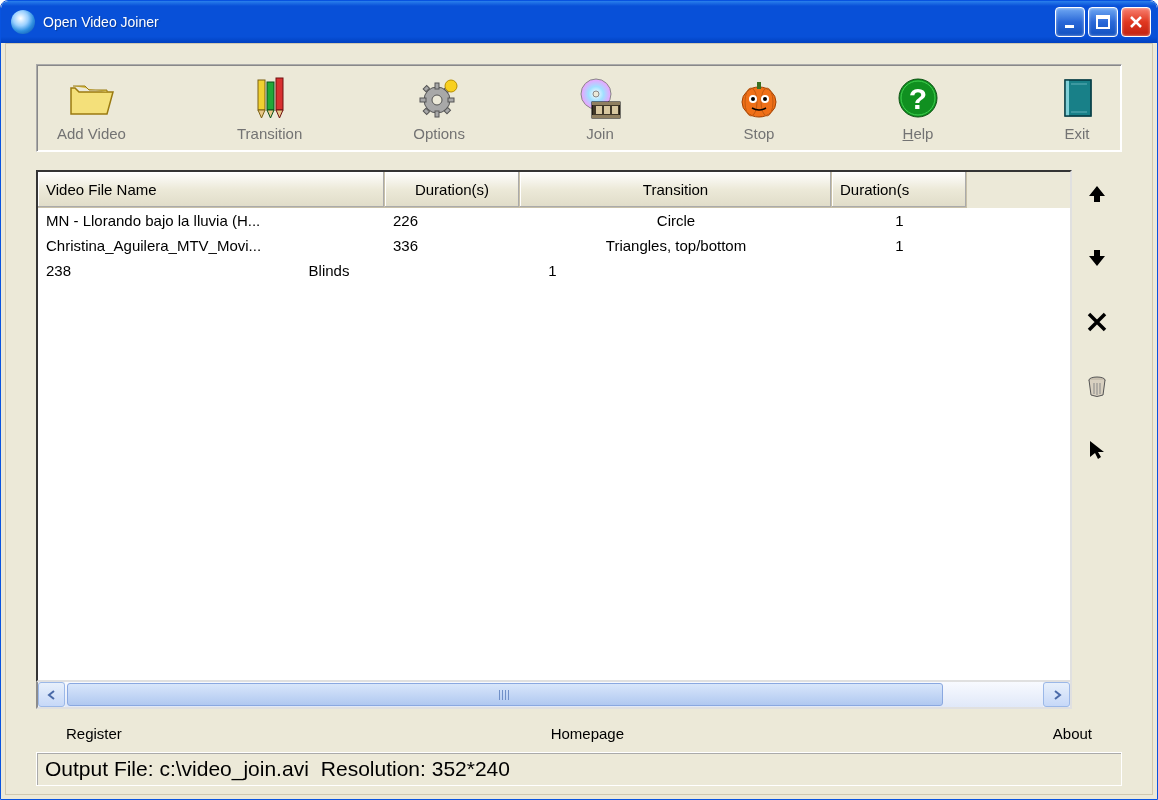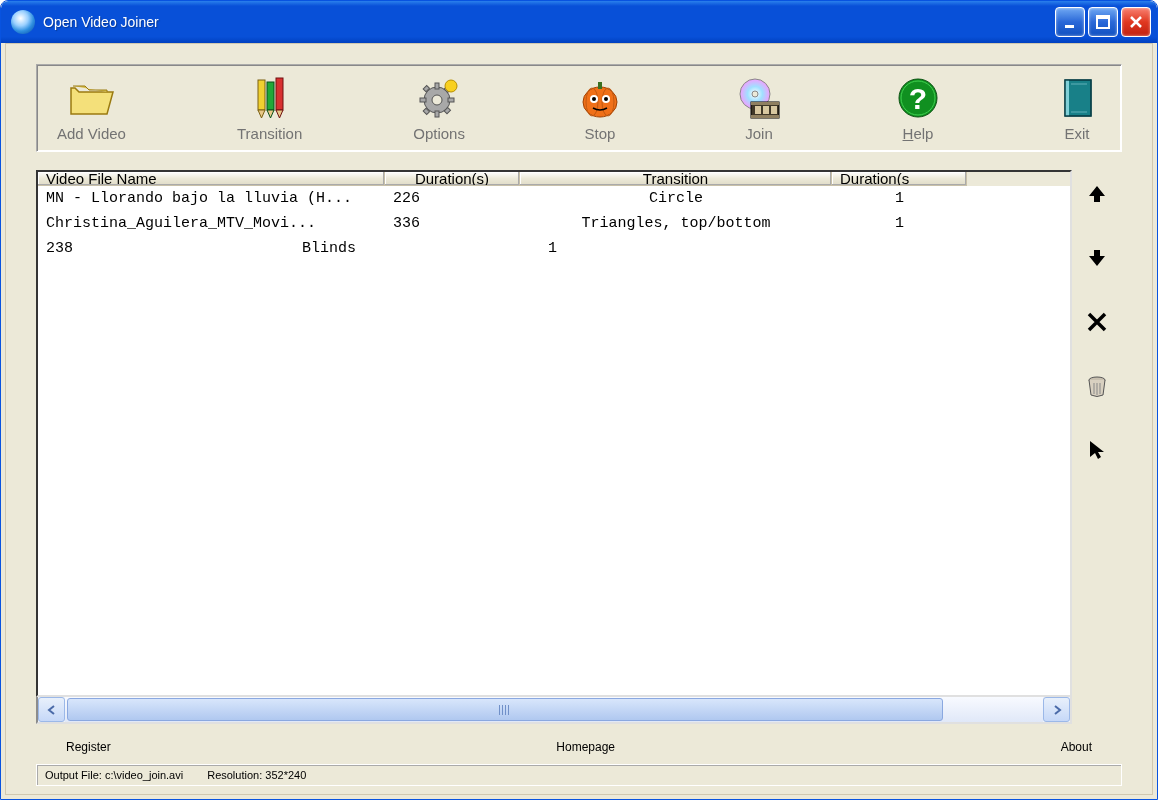--- a/index.html
+++ b/index.html
@@ -128,37 +128,36 @@
   background: #fff;
   border: 2px inset #e0e0e0;
   border-top-color: #888;
   border-left-color: #888;
   overflow: hidden;
   position: relative;
 }
 .lv-header {
   display: flex;
   background: #ece9d8;
-  height: 14px;
+  height: 36px;
 }
 .lv-col {
   border-right: 1px solid #c8c0a8;
   border-bottom: 1px solid #c8c0a8;
   box-shadow: inset -1px -1px 0 #aaa, inset 1px 1px 0 #fff;
   padding: 5px 8px;
   font-size: 15px;
   display: flex;
   align-items: center;
   background: linear-gradient(to bottom, #fefefe 0%, #ece9d8 50%, #e0dcc8 100%);
   overflow: hidden;
   white-space: nowrap;
 }
 .lv-body {
   font-size: 15px;
-  font-family: Liberation Mono, monospace;
 }
 .lv-row {
   display: flex;
   height: 25px;
   align-items: center;
 }
 .lv-cell {
   padding: 2px 8px;
   overflow: hidden;
   white-space: nowrap;
@@ -223,32 +222,32 @@
   cursor: pointer;
   display: flex;
   align-items: center;
   justify-content: center;
 }
 
 .links {
   display: flex;
   justify-content: space-between;
   padding: 16px 30px 10px 30px;
-  font-size: 12px;
+  font-size: 15px;
 }
 .link { cursor: pointer; }
 
 .statusbar {
   border: 1px solid #fff;
   box-shadow: inset 1px 1px 0 #aaa;
   background: #ece9d8;
   padding: 4px 8px;
-  font-size: 11px;
-  display: flex;
-  gap: 24px;
+  font-size: 21px;
+  display: flex;
+  gap: 12px;
 }
 </style>
 </head>
 <body>
 
 <div class="window">
 
   <div class="titlebar">
     <div class="titlebar-icon"></div>
     <div class="titlebar-text">Open Video Joiner</div>
@@ -312,37 +311,20 @@
                 <rect x="33" y="24" width="6" height="4"></rect>
               <rect x="9" y="13" width="5" height="4" transform="rotate(-45 11 15)"></rect>
               <rect x="30" y="35" width="5" height="4" transform="rotate(-45 32 37)"></rect>
               <rect x="30" y="13" width="5" height="4" transform="rotate(45 32 15)"></rect>
               <rect x="9" y="35" width="5" height="4" transform="rotate(45 11 37)"></rect>
             </g>
             <circle cx="36" cy="12" r="6" fill="#f8d020" stroke="#b89000"></circle>
           </svg>
         </span>
         <span class="label">Options</span>
-      </div>
-
-      <div class="tool-btn">
-        <span class="icon">
-          <svg viewBox="0 0 48 48">
-            <ellipse cx="24" cy="28" rx="17" ry="15" fill="#f07018" stroke="#a04000"></ellipse>
-            <ellipse cx="16" cy="28" rx="6" ry="14" fill="none" stroke="#c05810"></ellipse>
-            <ellipse cx="32" cy="28" rx="6" ry="14" fill="none" stroke="#c05810"></ellipse>
-            <rect x="22" y="8" width="4" height="7" fill="#3a7020"></rect>
-            <circle cx="18" cy="25" r="4" fill="#fff"></circle>
-              <circle cx="18" cy="25" r="2" fill="#000"></circle>
-            <circle cx="30" cy="25" r="4" fill="#fff"></circle>
-              <circle cx="30" cy="25" r="2" fill="#000"></circle>
-            <path d="M17 34 Q24 38 31 34" fill="none" stroke="#000" stroke-width="1.5"></path>
-          </svg>
-        </span>
-        <span class="label">Stop</span>
       </div>
 
       <div class="tool-btn">
         <span class="icon">
           <svg viewBox="0 0 48 48">
             <circle cx="20" cy="20" r="15" fill="url(#g1)" stroke="#888"></circle>
             <defs>
                 <radialGradient id="g1">
                   <stop offset="0%" stop-color="#fff"></stop>
                   <stop offset="50%" stop-color="#a0e0ff"></stop>
@@ -352,20 +334,37 @@
             <circle cx="20" cy="20" r="3" fill="#ece9d8" stroke="#888"></circle>
             <rect x="16" y="28" width="28" height="16" fill="#403828" stroke="#000"></rect>
             <rect x="16" y="28" width="28" height="3" fill="#908060"></rect>
             <rect x="16" y="41" width="28" height="3" fill="#908060"></rect>
             <rect x="20" y="32" width="6" height="8" fill="#d8c8a0"></rect>
             <rect x="28" y="32" width="6" height="8" fill="#d8c8a0"></rect>
             <rect x="36" y="32" width="6" height="8" fill="#d8c8a0"></rect>
           </svg>
         </span>
         <span class="label">Join</span>
+      </div>
+
+      <div class="tool-btn">
+        <span class="icon">
+          <svg viewBox="0 0 48 48">
+            <ellipse cx="24" cy="28" rx="17" ry="15" fill="#f07018" stroke="#a04000"></ellipse>
+            <ellipse cx="16" cy="28" rx="6" ry="14" fill="none" stroke="#c05810"></ellipse>
+            <ellipse cx="32" cy="28" rx="6" ry="14" fill="none" stroke="#c05810"></ellipse>
+            <rect x="22" y="8" width="4" height="7" fill="#3a7020"></rect>
+            <circle cx="18" cy="25" r="4" fill="#fff"></circle>
+              <circle cx="18" cy="25" r="2" fill="#000"></circle>
+            <circle cx="30" cy="25" r="4" fill="#fff"></circle>
+              <circle cx="30" cy="25" r="2" fill="#000"></circle>
+            <path d="M17 34 Q24 38 31 34" fill="none" stroke="#000" stroke-width="1.5"></path>
+          </svg>
+        </span>
+        <span class="label">Stop</span>
       </div>
 
       <div class="tool-btn">
         <span class="icon">
           <svg viewBox="0 0 48 48">
             <circle cx="24" cy="24" r="19" fill="#109020" stroke="#0a5010"></circle>
             <circle cx="24" cy="24" r="17" fill="none" stroke="#40d050" stroke-width="1"></circle>
             <text x="24" y="35" font-size="30" font-weight="bold" fill="#fff" text-anchor="middle" font-family="Arial">?</text>
           </svg>
         </span>

